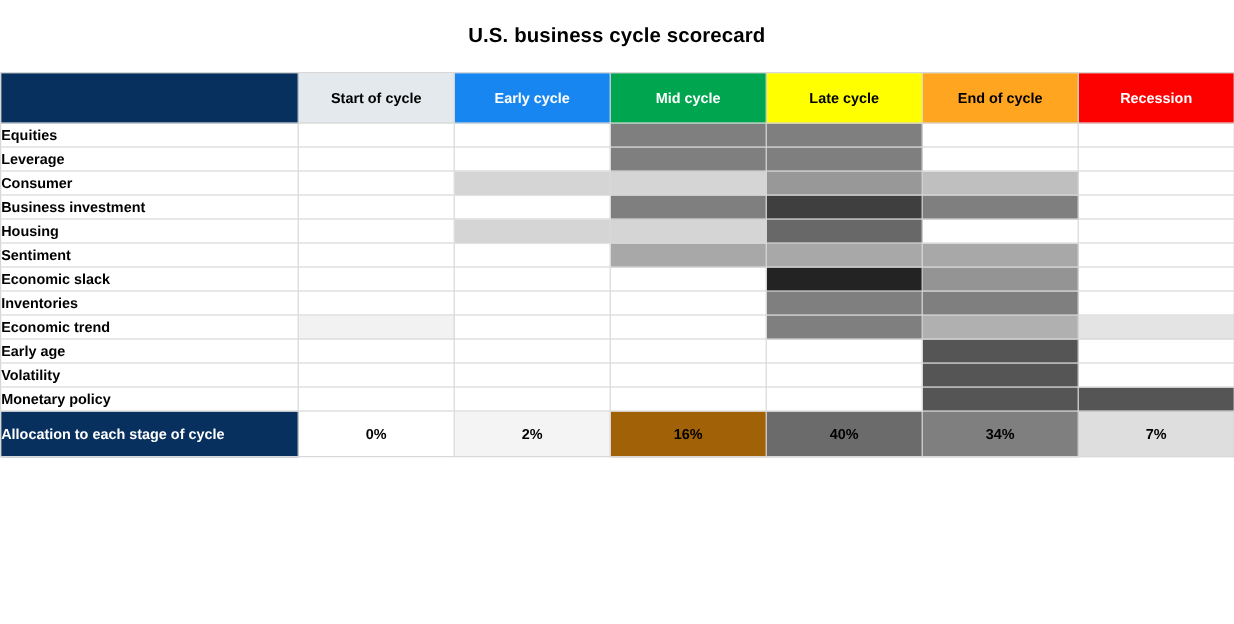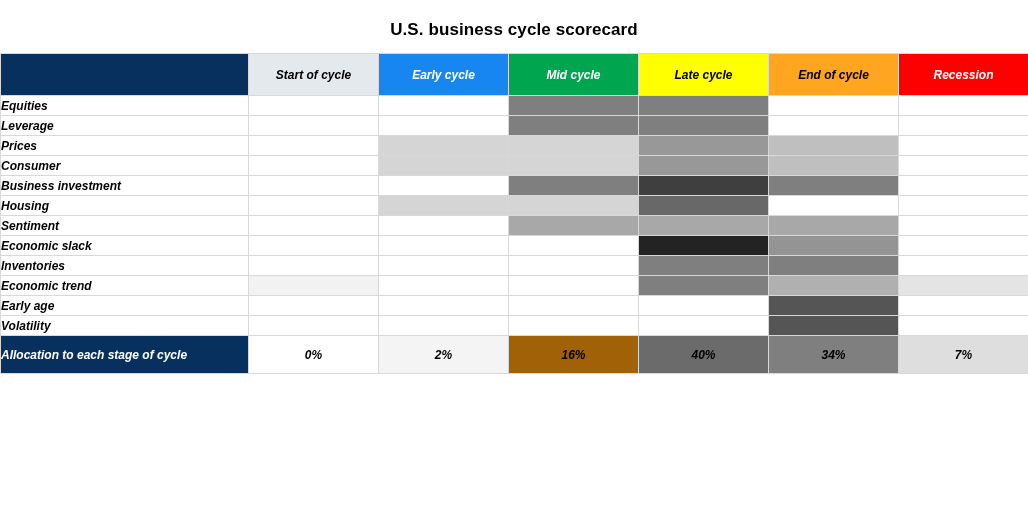--- a/index.html
+++ b/index.html
@@ -20,25 +20,24 @@
     font-size: 17px;
     font-weight: bold;
     line-height: 1;
     padding-top: 21px;
     letter-spacing: 0.1px;
   }
 
   #scorecard {
     position: absolute;
     left: 0px;
-    top: 53px;
+    top: 60px;
     width: 1028px;
     border-collapse: collapse;
     table-layout: fixed;
-    font-style: italic;
   }
 
   #scorecard td, #scorecard th {
     padding: 0;
     margin: 0;
     border: 1px solid #d8d8d8;
     font-size: 12px;
     line-height: 1;
   }
 
@@ -137,29 +136,20 @@
       <tr>
         <td class="rowlabel">Leverage</td>
         <td class="cell" style="background: rgb(255, 255, 255);"></td>
         <td class="cell" style="background: rgb(255, 255, 255);"></td>
         <td class="cell" style="background: rgb(127, 127, 127);"></td>
         <td class="cell" style="background: rgb(127, 127, 127);"></td>
         <td class="cell" style="background: rgb(255, 255, 255);"></td>
         <td class="cell" style="background: rgb(255, 255, 255);"></td>
       </tr>
       <tr>
-        <td class="rowlabel">Prices</td>
-        <td class="cell" style="background: rgb(255, 255, 255);"></td>
-        <td class="cell" style="background: rgb(213, 213, 213);"></td>
-        <td class="cell" style="background: rgb(213, 213, 213);"></td>
-        <td class="cell" style="background: rgb(152, 152, 152);"></td>
-        <td class="cell" style="background: rgb(191, 191, 191);"></td>
-        <td class="cell" style="background: rgb(255, 255, 255);"></td>
-      </tr>
-      <tr>
         <td class="rowlabel">Consumer</td>
         <td class="cell" style="background: rgb(255, 255, 255);"></td>
         <td class="cell" style="background: rgb(213, 213, 213);"></td>
         <td class="cell" style="background: rgb(213, 213, 213);"></td>
         <td class="cell" style="background: rgb(152, 152, 152);"></td>
         <td class="cell" style="background: rgb(191, 191, 191);"></td>
         <td class="cell" style="background: rgb(255, 255, 255);"></td>
       </tr>
       <tr>
         <td class="rowlabel">Business investment</td>
@@ -225,20 +215,29 @@
         <td class="cell" style="background: rgb(255, 255, 255);"></td>
       </tr>
       <tr>
         <td class="rowlabel">Volatility</td>
         <td class="cell" style="background: rgb(255, 255, 255);"></td>
         <td class="cell" style="background: rgb(255, 255, 255);"></td>
         <td class="cell" style="background: rgb(255, 255, 255);"></td>
         <td class="cell" style="background: rgb(255, 255, 255);"></td>
         <td class="cell" style="background: rgb(85, 85, 85);"></td>
         <td class="cell" style="background: rgb(255, 255, 255);"></td>
+      </tr>
+      <tr>
+        <td class="rowlabel">Monetary policy</td>
+        <td class="cell" style="background: rgb(255, 255, 255);"></td>
+        <td class="cell" style="background: rgb(255, 255, 255);"></td>
+        <td class="cell" style="background: rgb(255, 255, 255);"></td>
+        <td class="cell" style="background: rgb(255, 255, 255);"></td>
+        <td class="cell" style="background: rgb(85, 85, 85);"></td>
+        <td class="cell" style="background: rgb(85, 85, 85);"></td>
       </tr>
     </tbody>
   <tfoot>
     <tr id="alloc-row">
       <td class="alloc-label">Allocation to each stage of cycle</td>
     <td class="alloc-val" style="background: rgb(255, 255, 255);">0%</td>
         <td class="alloc-val" style="background: rgb(244, 244, 244);">2%</td>
         <td class="alloc-val" style="background: #a16207;">16%</td>
         <td class="alloc-val" style="background: rgb(107, 107, 107);">40%</td>
         <td class="alloc-val" style="background: rgb(127, 127, 127);">34%</td>

